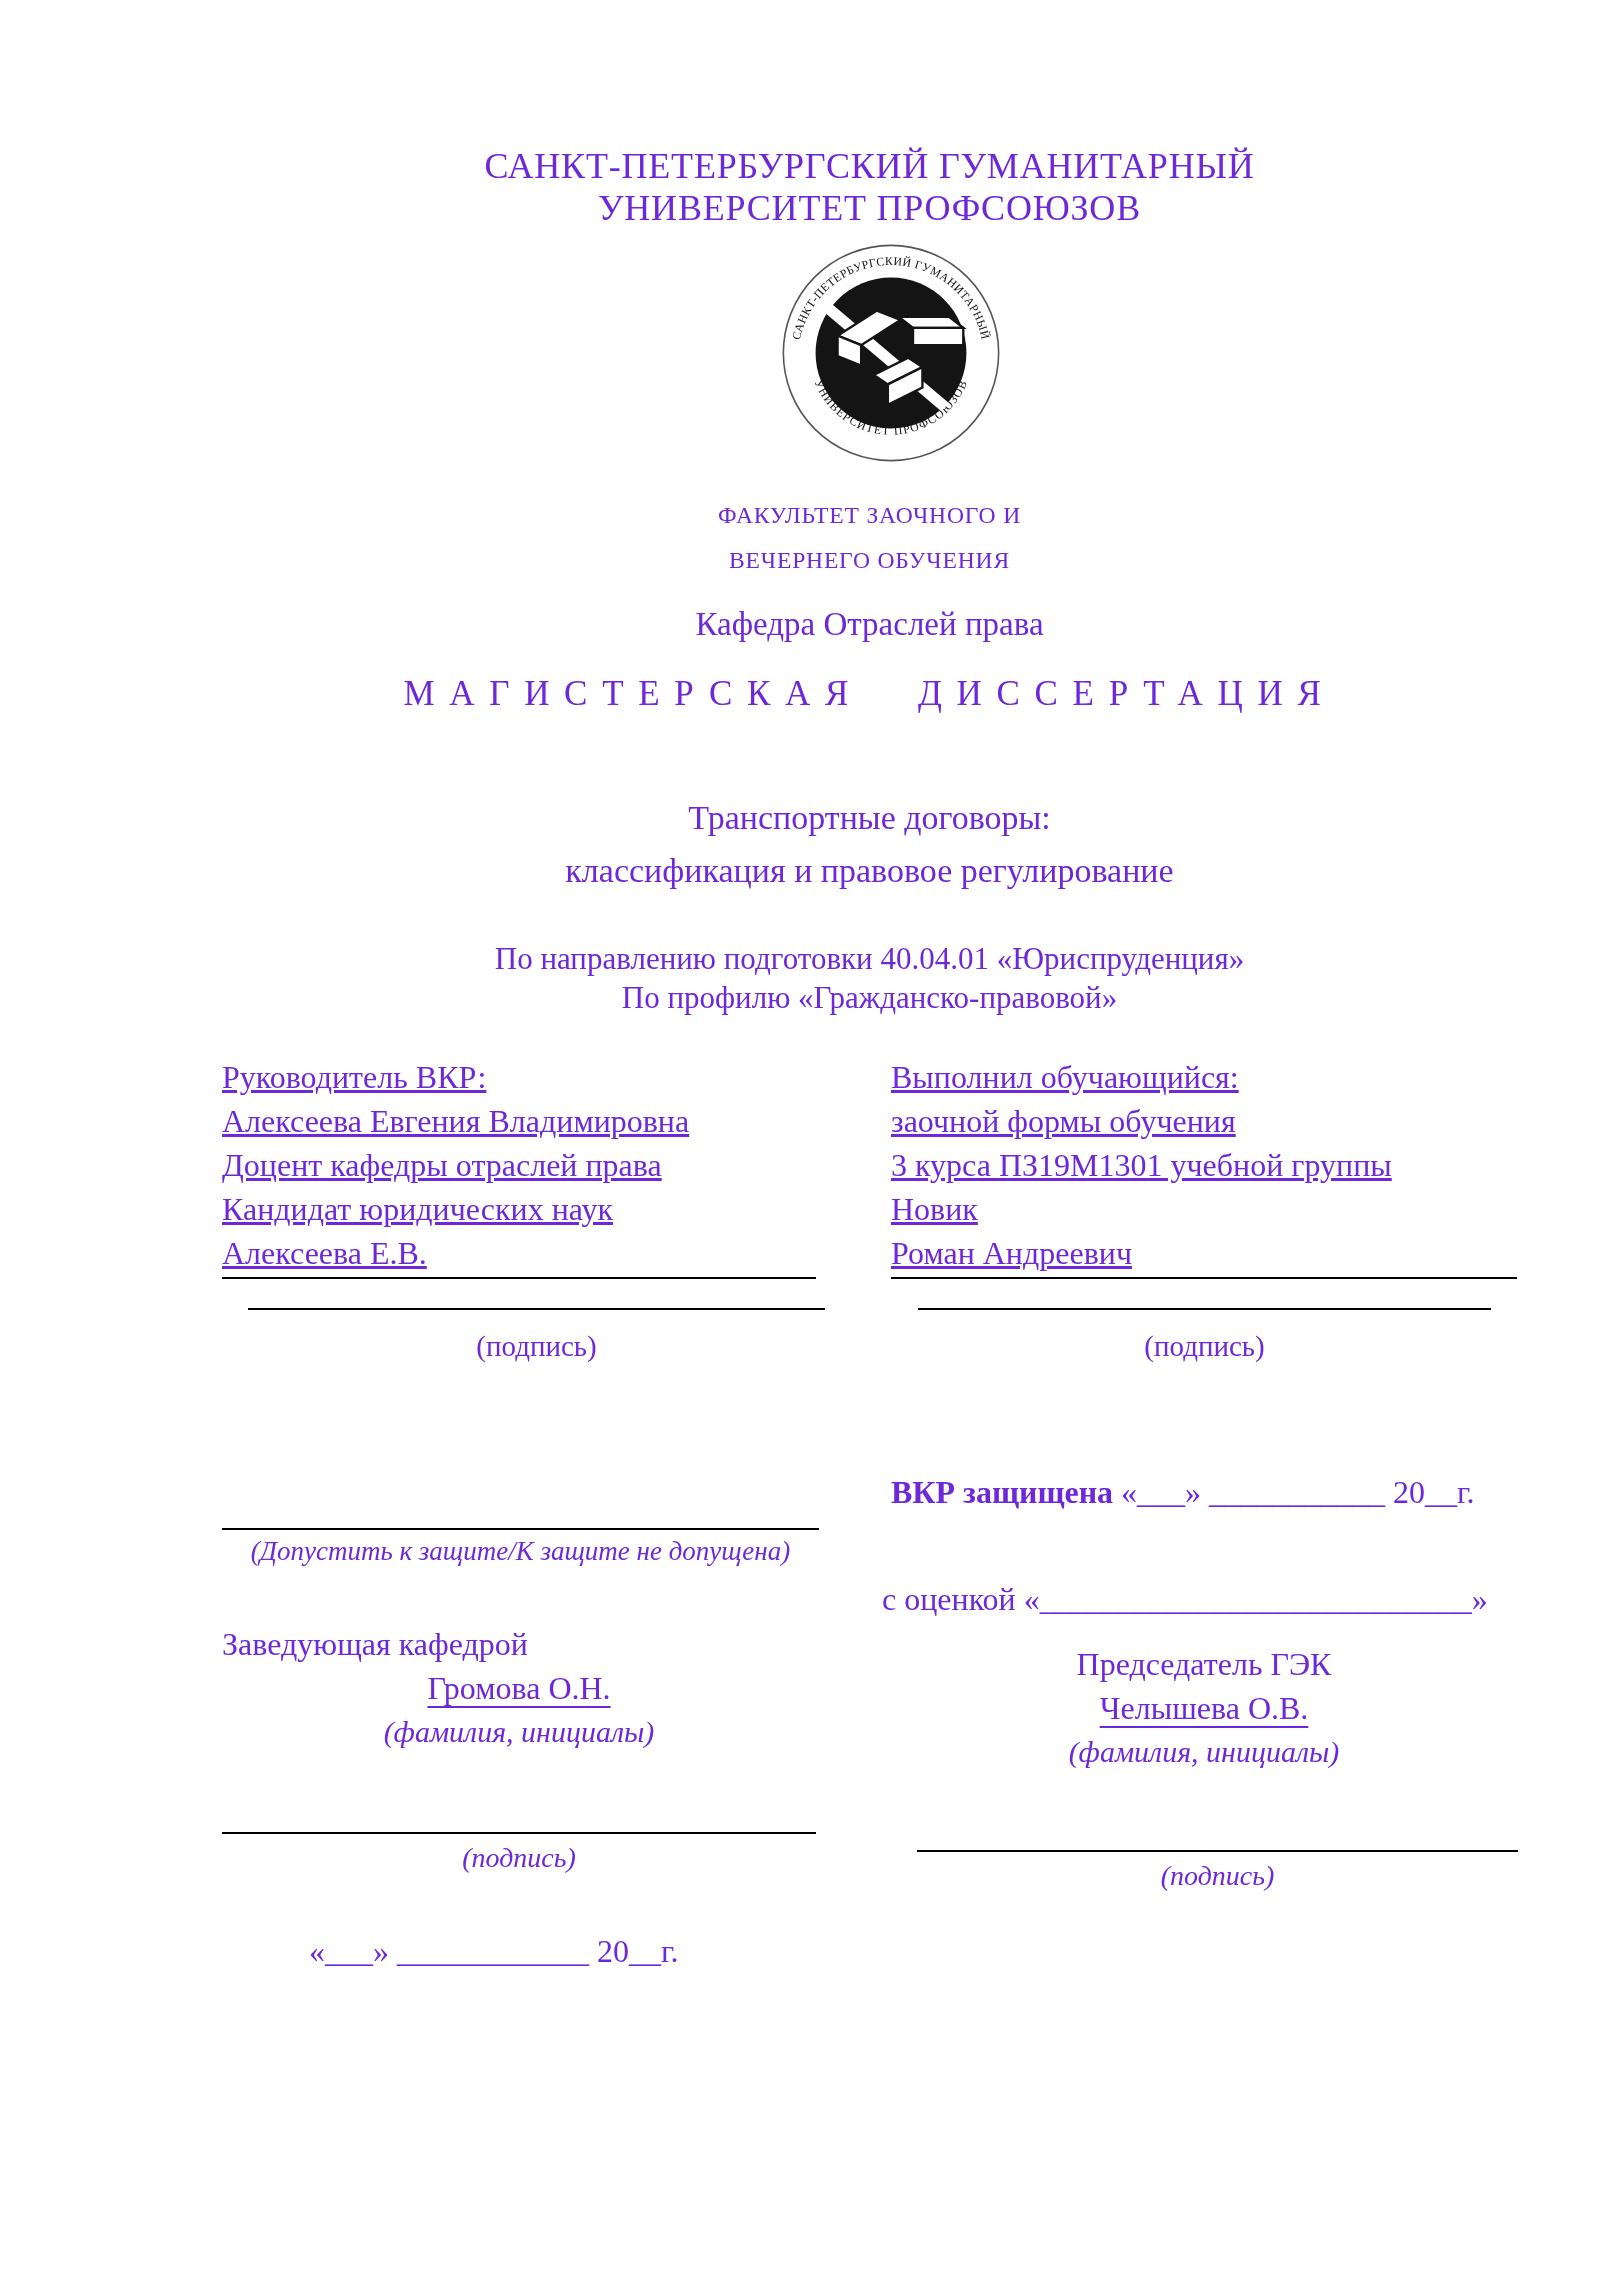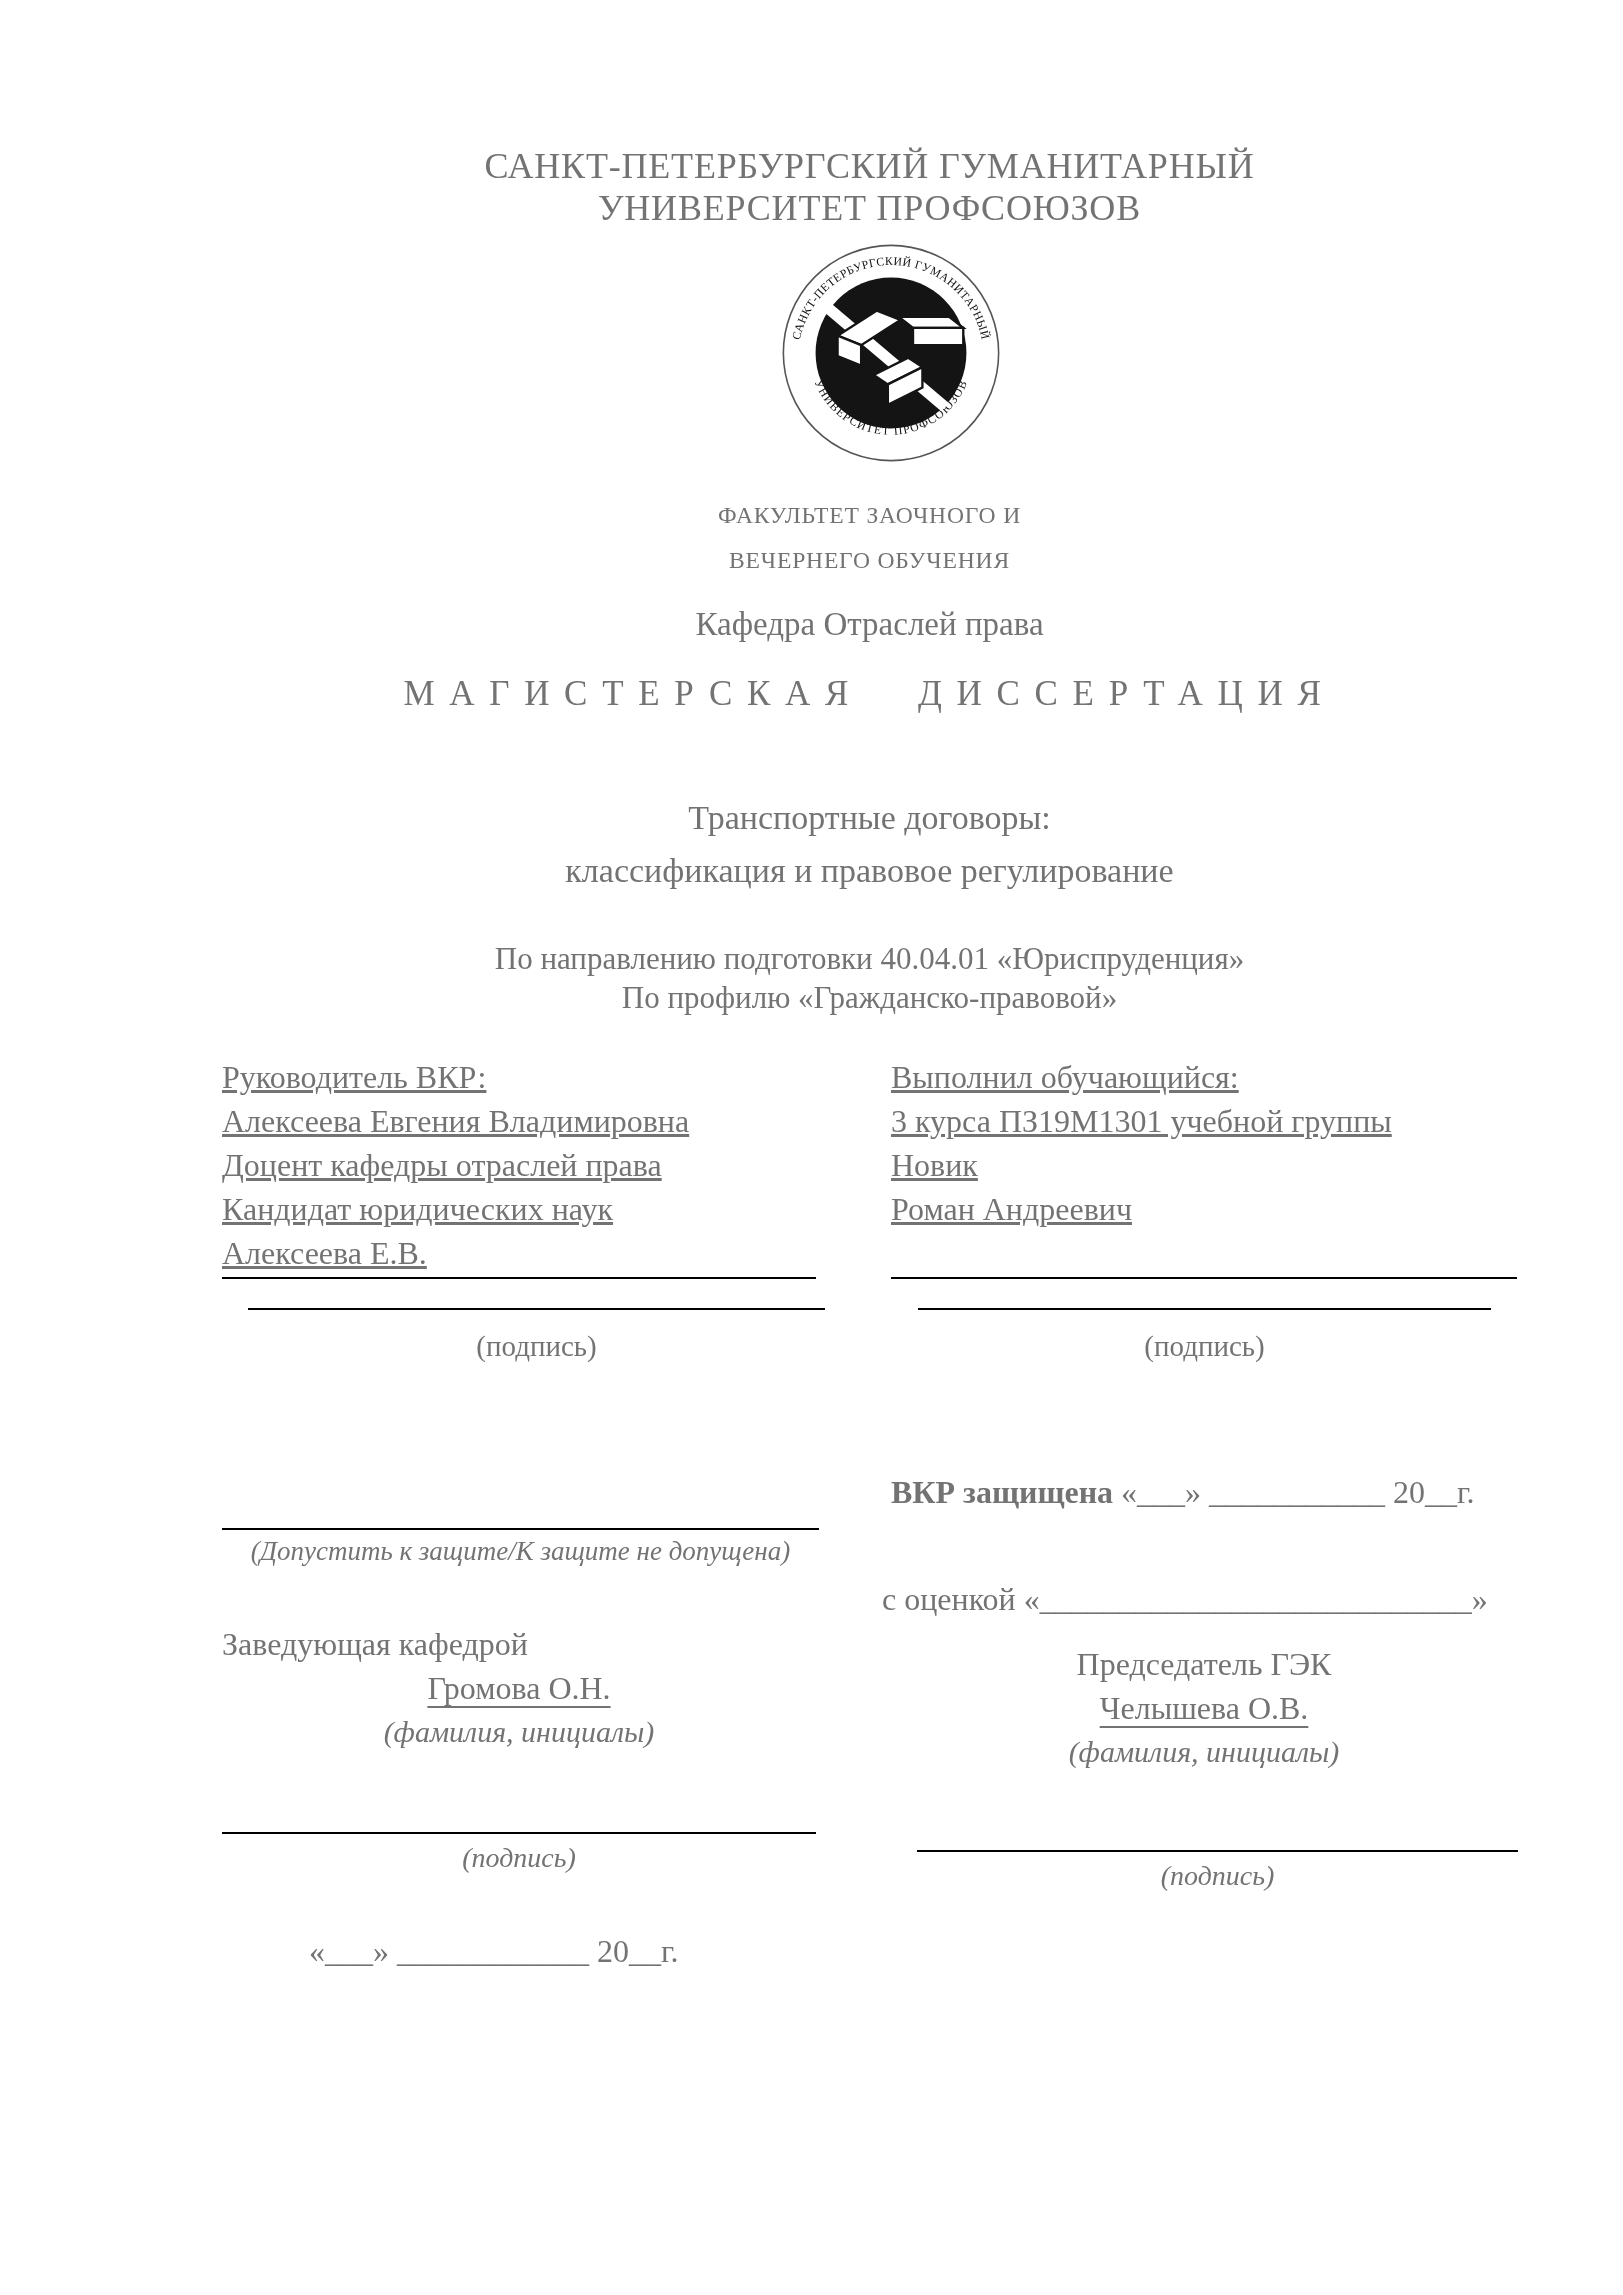--- a/index.html
+++ b/index.html
@@ -1,21 +1,21 @@
 <!DOCTYPE html>
 <html lang="ru" style="font-size:12.6px"><head>
 <meta charset="utf-8">
 <style>
   html, body { margin: 0; padding: 0; background: #ffffff; }
   .page {
     position: relative;
     width: 1623px;
     height: 2214px;
     background: #ffffff;
-    color: #737373;
+    color: #6d28d9;
     font-family: "Liberation Serif", "DejaVu Serif", serif;
     overflow: hidden;
   }
   .abs { position: absolute; }
   .band { left: 222px; width: 1295px; }
   .center { text-align: center; }
 
   #univ-header { top: 145px; font-size: 36px; line-height: 42px; letter-spacing: 0.8px; }
   #logo { left: 781px; top: 243px; width: 220px; height: 220px; }
   #faculty { top: 493px; font-size: 23.6px; line-height: 45px; letter-spacing: 0.8px; }
@@ -120,20 +120,21 @@
   <div class="abs band" id="cols">
     <div class="col col-left">
       <div>Руководитель ВКР:</div>
       <div>Алексеева Евгения Владимировна</div>
       <div>Доцент кафедры отраслей права</div>
       <div>Кандидат юридических наук</div>
       <div>Алексеева Е.В.</div>
     </div>
     <div class="col col-right">
       <div>Выполнил обучающийся:</div>
+      <div>заочной формы обучения</div>
       <div>3 курса ПЗ19М1301 учебной группы</div>
       <div>Новик</div>
       <div>Роман Андреевич</div>
     </div>
   </div>
 
   <div class="abs band" id="sigrow1">
     <div class="sigitem-a">
       <div class="sigline"></div>
       <div class="sigcap">(подпись)</div>

